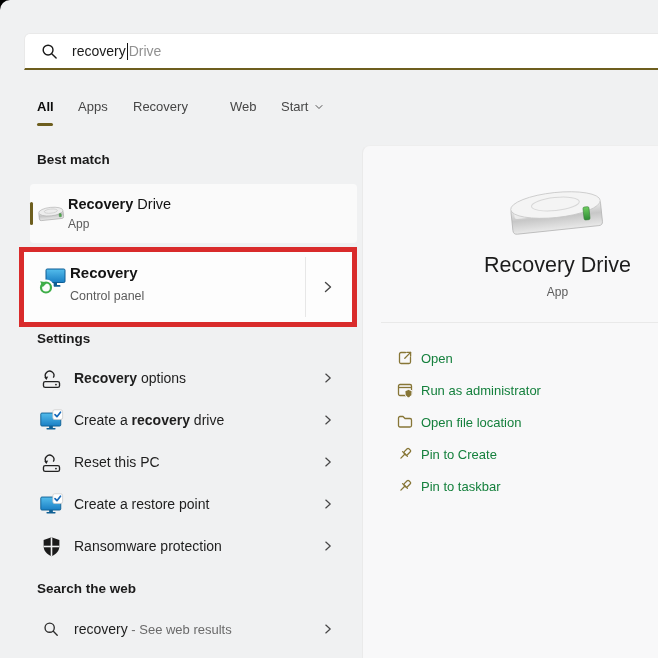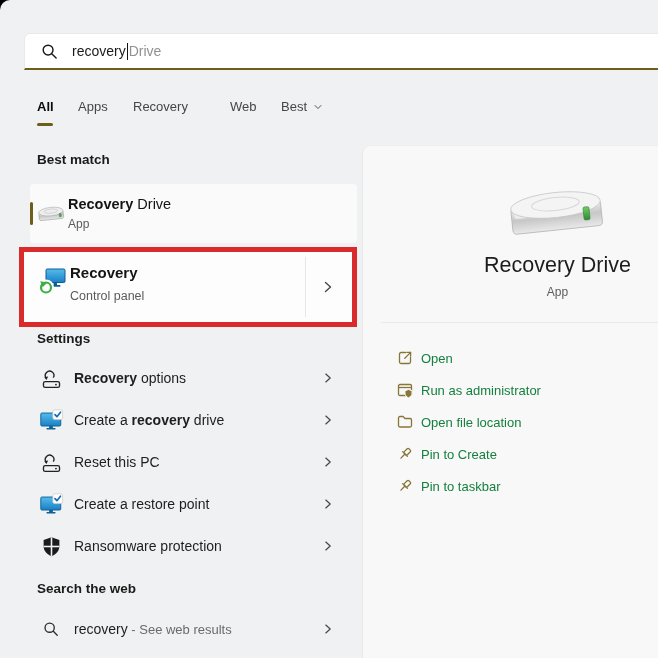--- a/index.html
+++ b/index.html
@@ -198,21 +198,21 @@
     <span class="caret"></span>
     <span class="suggestion">Drive</span>
   </div>
 
   <div class="tabs">
     <span class="tab sel" style="left:37px">All</span>
     <span class="tab" style="left:78px">Apps</span>
     <span class="tab" style="left:133px">Recovery</span>
     <span class="tab" style="left:230px">Web</span>
     <span class="tab" style="left:281px">
-      <span>Best</span>
+      <span>Start</span>
       <svg width="12" height="12" style="color:#4f4f4f">
           <use href="#sym-chev-d"></use>
         </svg>
     </span>
     <span class="tab-underline"></span>
   </div>
 
   <div class="sec-h" style="top:152px">Best match</div>
   <div class="bm-card">
     <span class="bm-bar"></span>

